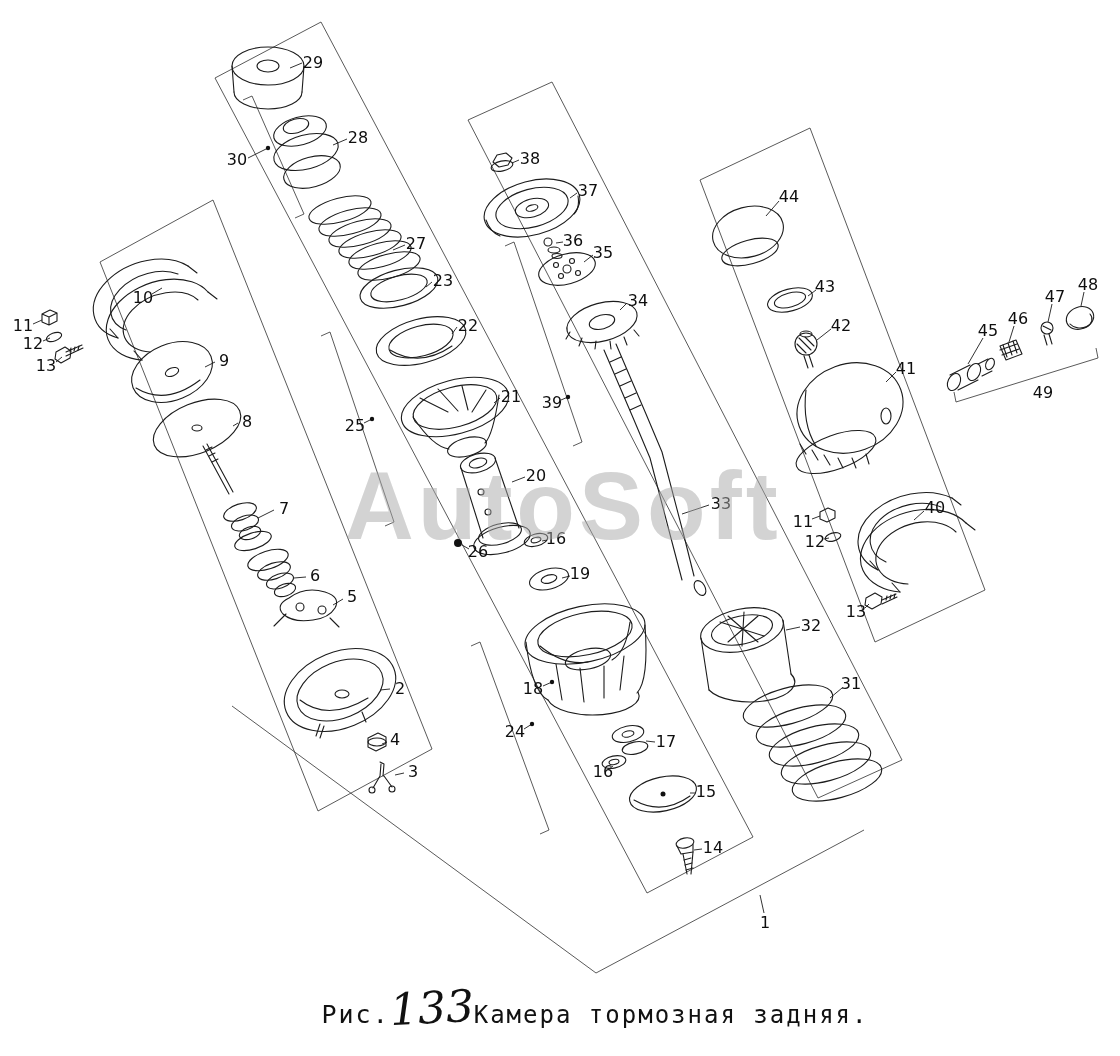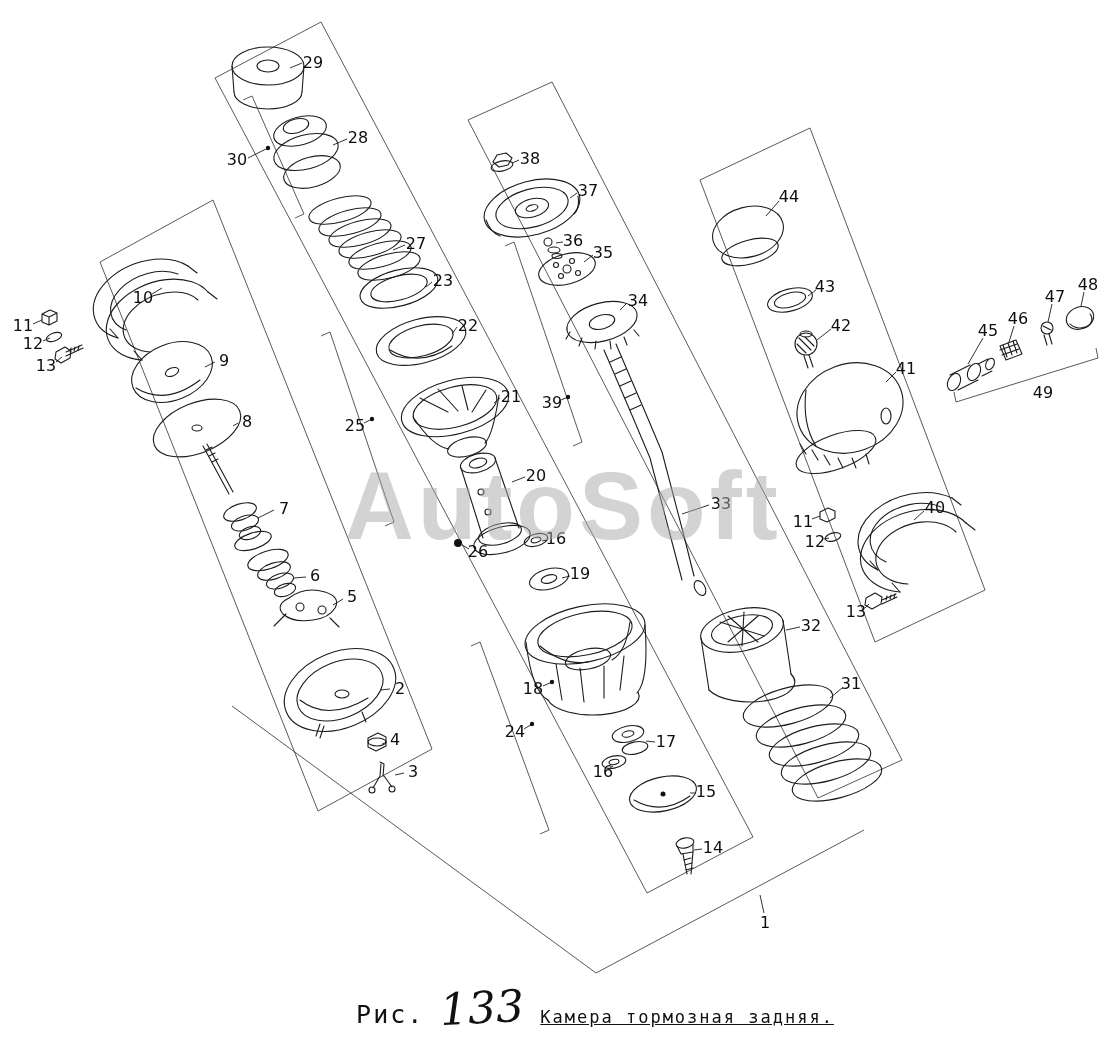--- a/index.html
+++ b/index.html
@@ -14,29 +14,29 @@
   .plabel { font-family:"DejaVu Sans", sans-serif; font-size:16px; fill:#0e0e0e; }
   .dot { fill:#111; }
   .watermark {
     position:absolute; left:563px; top:458px; transform:translateX(-50%);
     font-family:Liberation Sans, sans-serif; font-size:96px; font-weight:700;
     color:#a8a8a8; opacity:0.5; letter-spacing:4px; white-space:nowrap;
     pointer-events:none; line-height:1;
   }
   .caption {
     position:absolute; left:0; right:0; top:988px; display:flex;
-    justify-content:center; align-items:baseline; gap:16px; padding-left:70px;
+    justify-content:center; align-items:baseline; gap:0; padding-left:70px;
     font-family:"DejaVu Sans Mono", monospace; color:#111;
   }
   .fig-label { font-size:25px; letter-spacing:2px; }
   .fig-number {
     display:inline-block; font-family:"DejaVu Serif", serif; font-style:italic;
     font-size:44px; transform:rotate(-3deg); line-height:0.9;
   }
-  .fig-title { font-size:17px; letter-spacing:2px;text-decoration:underline; }
+  .fig-title { font-size:24px; letter-spacing:2px; }
 </style>
 </head>
 <body>
 
 <div class="stage">
 
 <svg width="1120" height="1056" viewBox="0 0 1120 1056">
 
   <g>
     <path class="bx" d="M100,262 L213,200 L432,749 L318,811 Z"></path>

